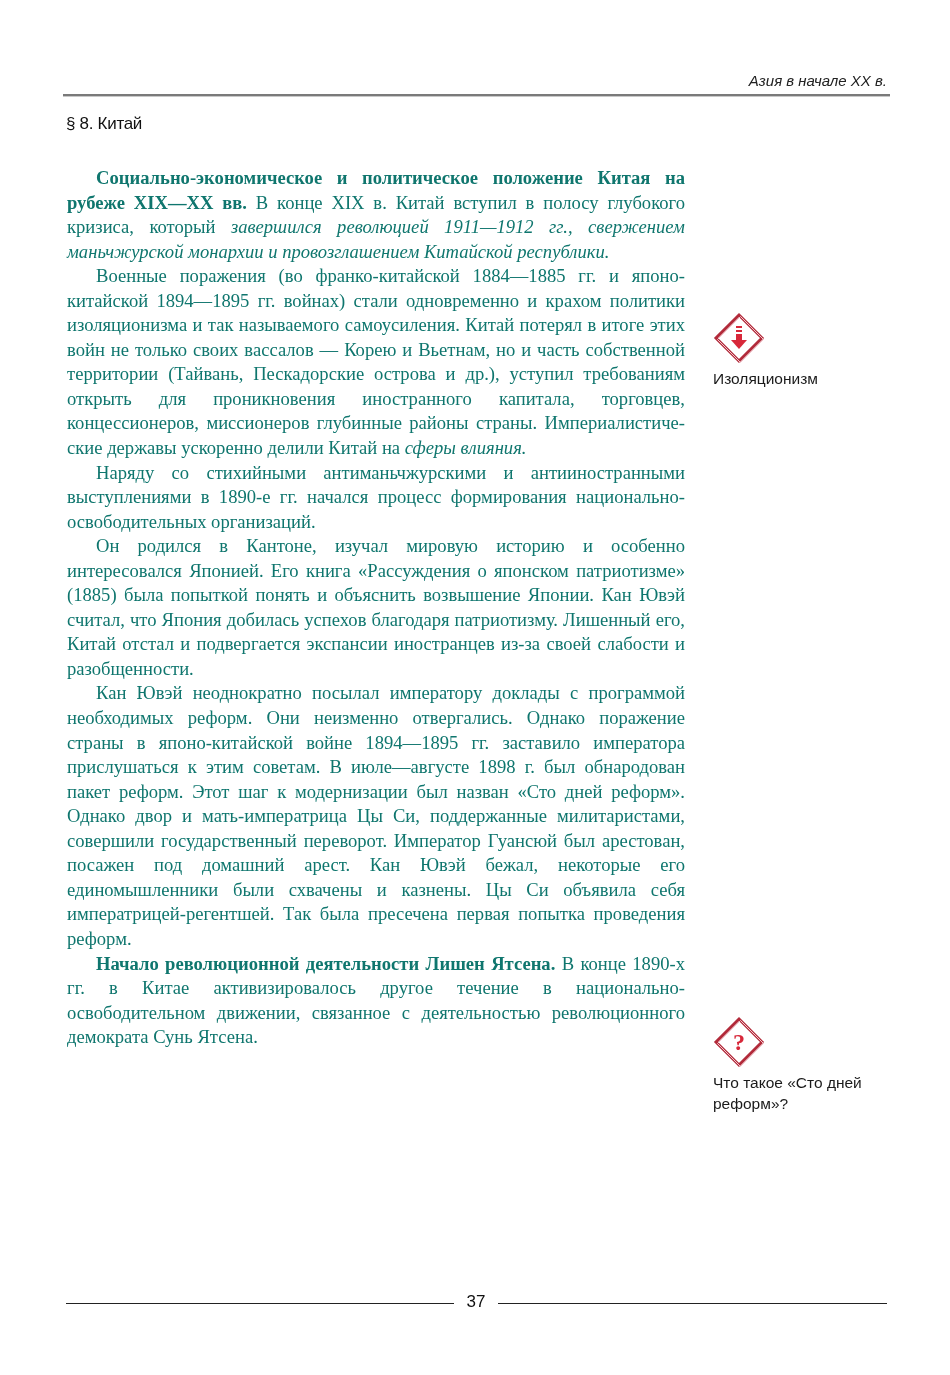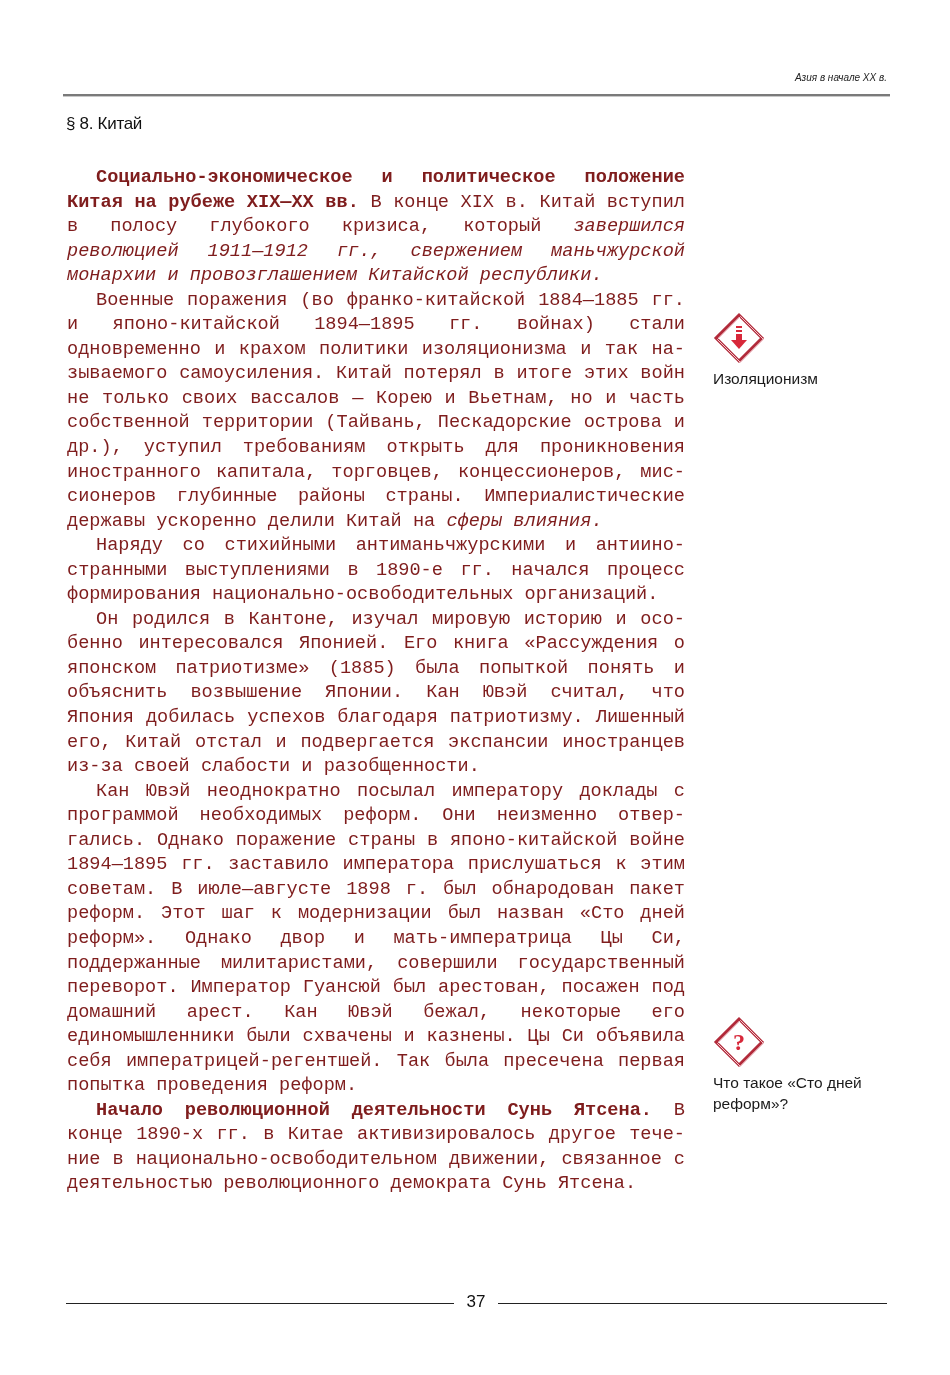--- a/index.html
+++ b/index.html
@@ -1,32 +1,32 @@
 <!DOCTYPE html>
 <html><head>
 <meta charset="utf-8">
 <style>
   html, body { margin: 0; padding: 0; background: #ffffff; }
   body { width: 950px; height: 1375px; position: relative; overflow: hidden; color: #1a1a1a; }
   .running-head {
     position: absolute; left: 0; top: 72px; width: 887px; text-align: right;
-    font-family: "Liberation Sans", sans-serif; font-style: italic; font-size: 10px; color: #222;
+    font-family: "Liberation Sans", sans-serif; font-style: italic; font-size: 15px; color: #222;
   }
   .head-rule {
     position: absolute; left: 63px; top: 94px; width: 827px; height: 2px;
     background: #7a7a7a; border-bottom: 1px solid #c8c8c8;
   }
   .title {
     position: absolute; left: 66px; top: 114px;
     font-family: "Liberation Sans", sans-serif; font-size: 17px; color: #111; letter-spacing: -0.3px;
   }
   .body-text {
     position: absolute; left: 67px; top: 166px; width: 618px;
-    font-family: Liberation Mono, monospace; font-size: 18.6px; line-height: 24.55px;
-    text-align: justify; hyphens: manual; color: #7f1d1d;
+    font-family: Liberation Serif, serif; font-size: 18.6px; line-height: 24.55px;
+    text-align: justify; hyphens: manual; color: #0f766e;
   }
   .body-text p { margin: 0; text-indent: 29px; }
   .body-text b { font-weight: bold; }
   .body-text i { font-style: italic; }
   .margin-note {
     position: absolute; left: 713px; width: 160px;
     font-family: "Liberation Sans", sans-serif; font-size: 15.5px; line-height: 21px; color: #1a1a1a;
   }
   .margin-note .diamond { width: 52px; height: 52px; display: block; margin-left: 0; margin-bottom: 4px; }
   .note-1 { top: 312px; }
@@ -48,21 +48,21 @@
 <div class="head-rule"></div>
 
 <h1 class="title" style="margin:0;font-weight:normal;">§ 8. Китай</h1>
 
 <div class="body-text">
   <p><b>Социально-экономическое и политическое положение Китая на рубеже XIX—XX вв.</b><span> В конце XIX в. Китай вступил в полосу глубокого кризиса, который </span><i>завершился революцией 1911—1912 гг., свержением маньчжурской монархии и провозглашением Китайской республики.</i></p>
   <p><span>Военные поражения (во франко-китайской 1884—1885 гг. и японо-китайской 1894—1895 гг. войнах) стали одновременно и крахом политики изоляционизма и так на­зываемого самоусиления. Китай потерял в итоге этих войн не только своих вассалов — Корею и Вьетнам, но и часть собственной территории (Тайвань, Пескадорские острова и др.), уступил требованиям открыть для проникновения иностранного капитала, торговцев, концессионеров, мис­сионеров глубинные районы страны. Империалистиче­ские державы ускоренно делили Китай на </span><i>сферы влияния.</i></p>
   <p><span>Наряду со стихийными антиманьчжурскими и антиино­странными выступлениями в 1890-е гг. начался процесс формирования национально-освободительных организаций.</span></p>
   <p><span>Он родился в Кантоне, изучал мировую историю и осо­бенно интересовался Японией. Его книга «Рассуждения о японском патриотизме» (1885) была попыткой понять и объяснить возвышение Японии. Кан Ювэй считал, что Япония добилась успехов благодаря патриотизму. Лишен­ный его, Китай отстал и подвергается экспансии ино­странцев из-за своей слабости и разобщенности.</span></p>
   <p><span>Кан Ювэй неоднократно посылал императору доклады с программой необходимых реформ. Они неизменно отвер­гались. Однако поражение страны в японо-китайской вой­не 1894—1895 гг. заставило императора прислушаться к этим советам. В июле—августе 1898 г. был обнародован пакет реформ. Этот шаг к модернизации был назван «Сто дней реформ». Однако двор и мать-императрица Цы Си, поддержанные милитаристами, совершили государствен­ный переворот. Император Гуансюй был арестован, поса­жен под домашний арест. Кан Ювэй бежал, некоторые его единомышленники были схвачены и казнены. Цы Си объ­явила себя императрицей-регентшей. Так была пресечена первая попытка проведения реформ.</span></p>
-  <p><b>Начало революционной деятельности Сунь Ятсена.</b><span> В конце 1890-х гг. в Китае активизировалось другое тече­ние в национально-освободительном движении, связанное с деятельностью революционного демократа Сунь Ятсена.</span></p>
+  <p><b>Начало революционной деятельности Лишен Ятсена.</b><span> В конце 1890-х гг. в Китае активизировалось другое тече­ние в национально-освободительном движении, связанное с деятельностью революционного демократа Сунь Ятсена.</span></p>
 </div>
 
 <div class="margin-note note-1">
   <svg class="diamond" viewBox="0 0 52 52">
     <polygon points="26,3 49,26 26,49 3,26" fill="#fff" stroke="#b22a3a" stroke-width="3"></polygon>
     <polygon points="26,3 49,26 26,49 3,26" fill="none" stroke="#f3c6cc" stroke-width="1" transform="translate(1.5,1.5)"></polygon>
     <rect x="23" y="14" width="6" height="2" fill="#d8283a"></rect>
     <rect x="23" y="18" width="6" height="2" fill="#d8283a"></rect>
     <rect x="23" y="22" width="6" height="7" fill="#d8283a"></rect>
     <polygon points="18,28 34,28 26,37" fill="#d8283a"></polygon>

